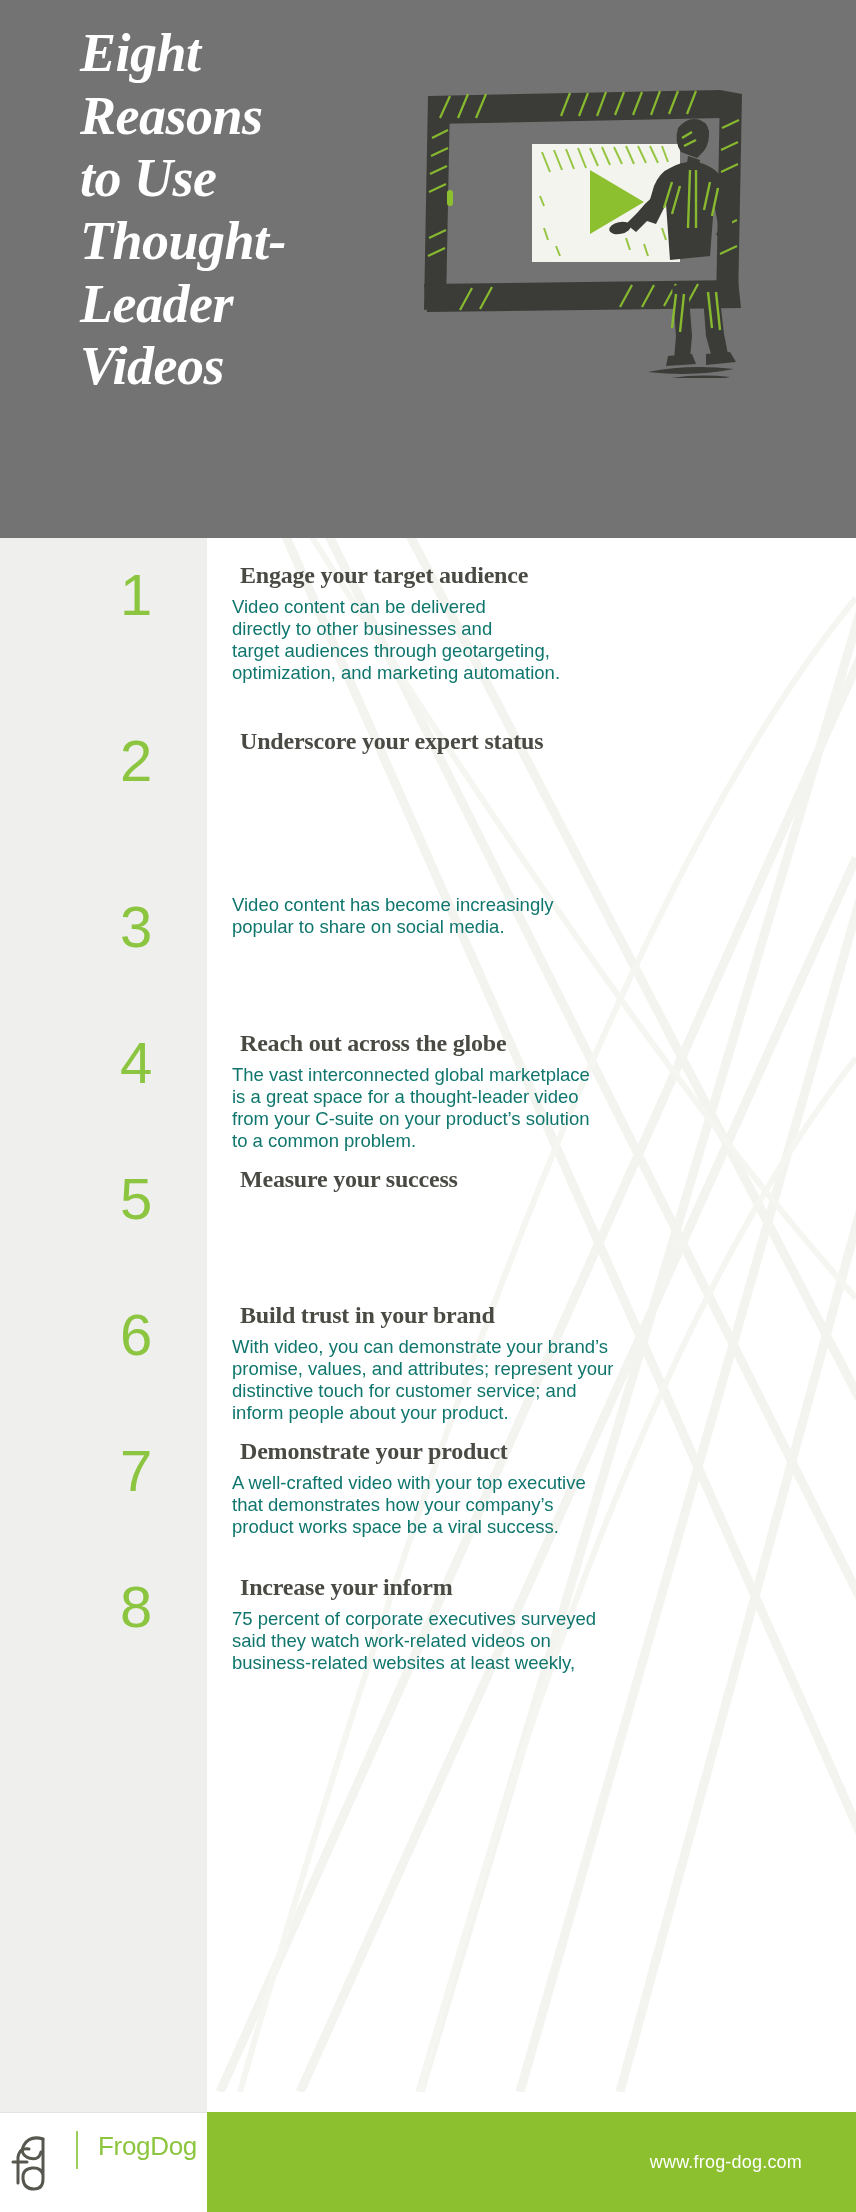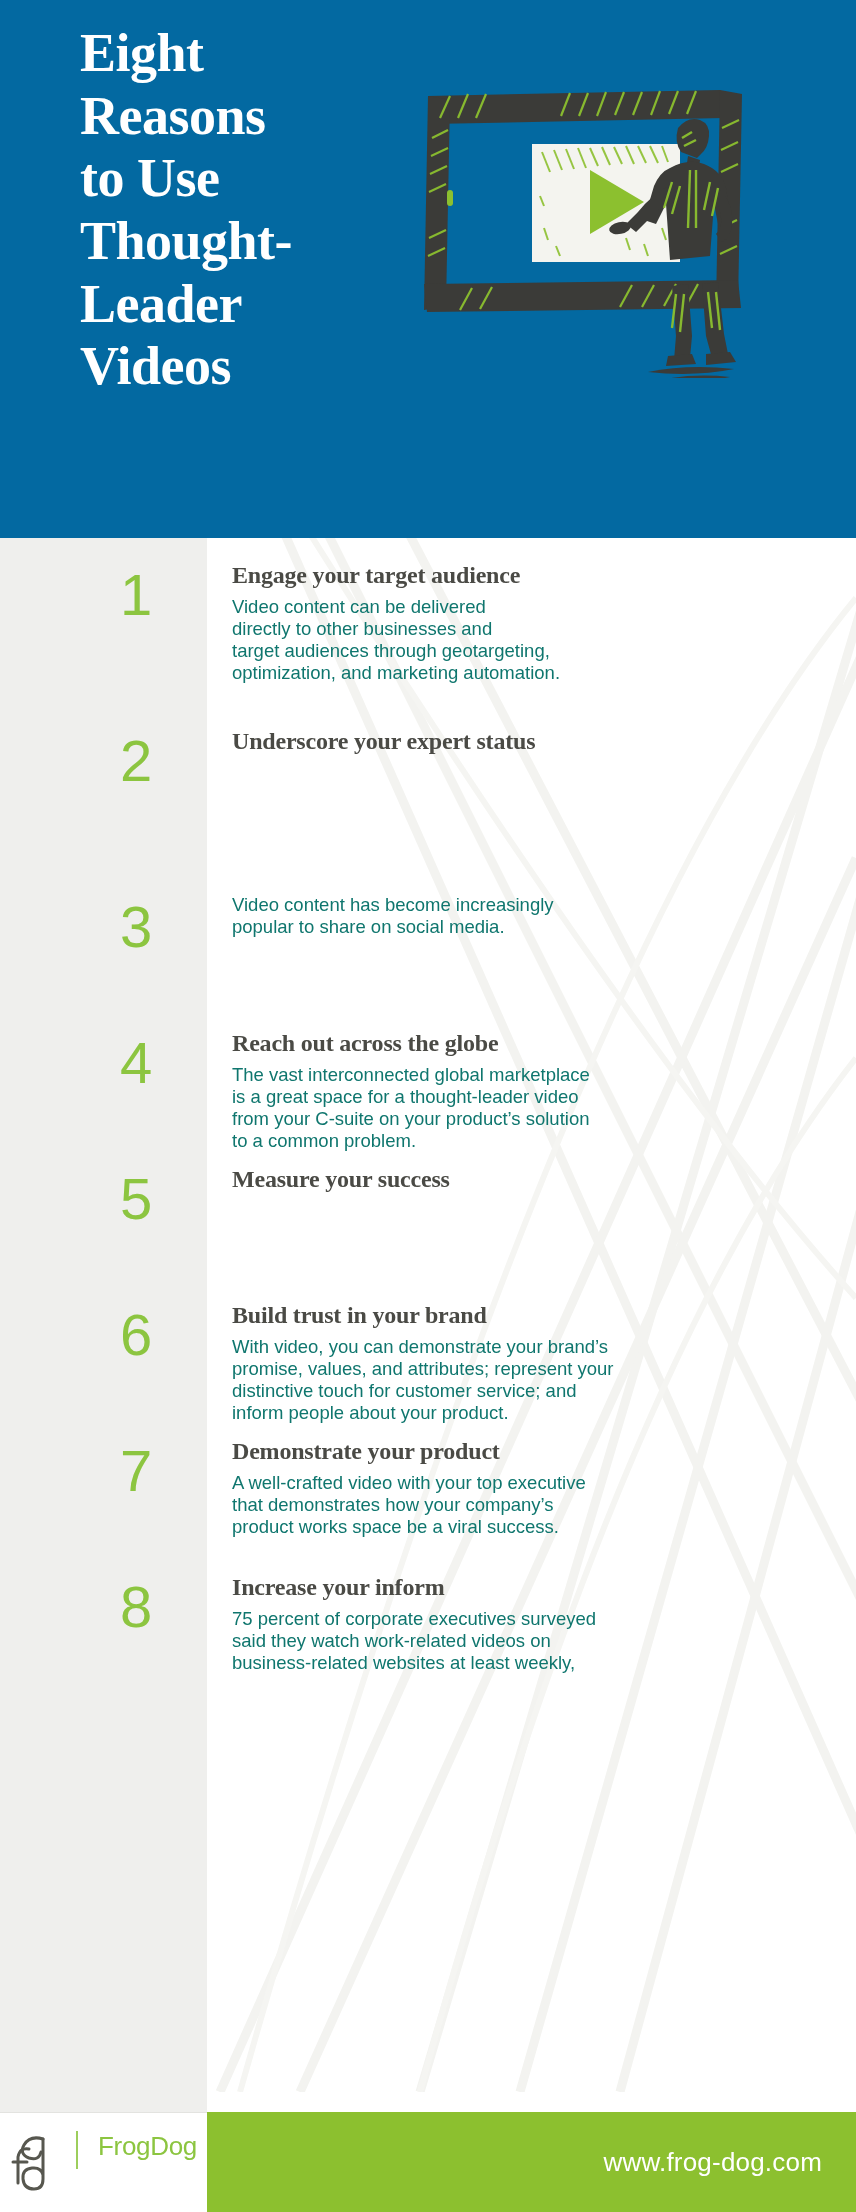--- a/index.html
+++ b/index.html
@@ -8,22 +8,23 @@
     background:#ffffff;
     font-family:"Liberation Sans", sans-serif;
     overflow:hidden;
     position:relative;
   }
   .page{position:relative;width:856px;height:2212px;overflow:hidden;}
 
   
   .header{
     position:absolute;left:0;top:0;width:856px;height:538px;
-    background:#0369a1;
+    background:#737373;
     overflow:hidden;
+    font-style:italic;
   }
   .header-title{
     position:absolute;left:80px;top:22px;
     width:300px;
     font-family:"Liberation Serif", serif;
     font-weight:bold;
     font-size:54px;
     line-height:1.16;
     color:#ffffff;
     letter-spacing:-0.5px;
@@ -65,21 +66,21 @@
   }
   .item-body{
     position:absolute;left:232px;width:600px;
   }
   .item-title{
     font-family:"Liberation Serif", serif;
     font-weight:bold;
     font-size:24px;
     line-height:1.15;
     color:#4a4a45;
-    margin:0 0 6px 0;
+    margin:0 0 6px 8px;
     letter-spacing:-0.2px;
   }
   .item-text{
     font-family:"Liberation Sans", sans-serif;
     font-size:18.5px;
     line-height:1.2;
     color:#0f766e;
     margin:0;
     white-space:pre-line;
   }
@@ -101,23 +102,23 @@
     border-top:1px solid #e3e3e0;
     display:flex;align-items:center;justify-content:center;
   }
   .footer-bar{
     position:absolute;left:207px;top:20px;width:649px;height:100px;
     background:#8cc02f;
     display:flex;align-items:center;justify-content:flex-end;
   }
   .footer-url{
     font-family:"Liberation Sans", sans-serif;
-    font-size:26px;
+    font-size:18px;
     color:#ffffff;
-    padding-right:34px;
+    padding-right:54px;
     letter-spacing:0.2px;
   }
   .logo-inner{display:flex;gap:20px;}
   .logo-word{
     font-family:"Liberation Sans", sans-serif;
     font-size:26px;
     color:#8cc540;
     letter-spacing:-0.3px;
   }
   .logo-div{

